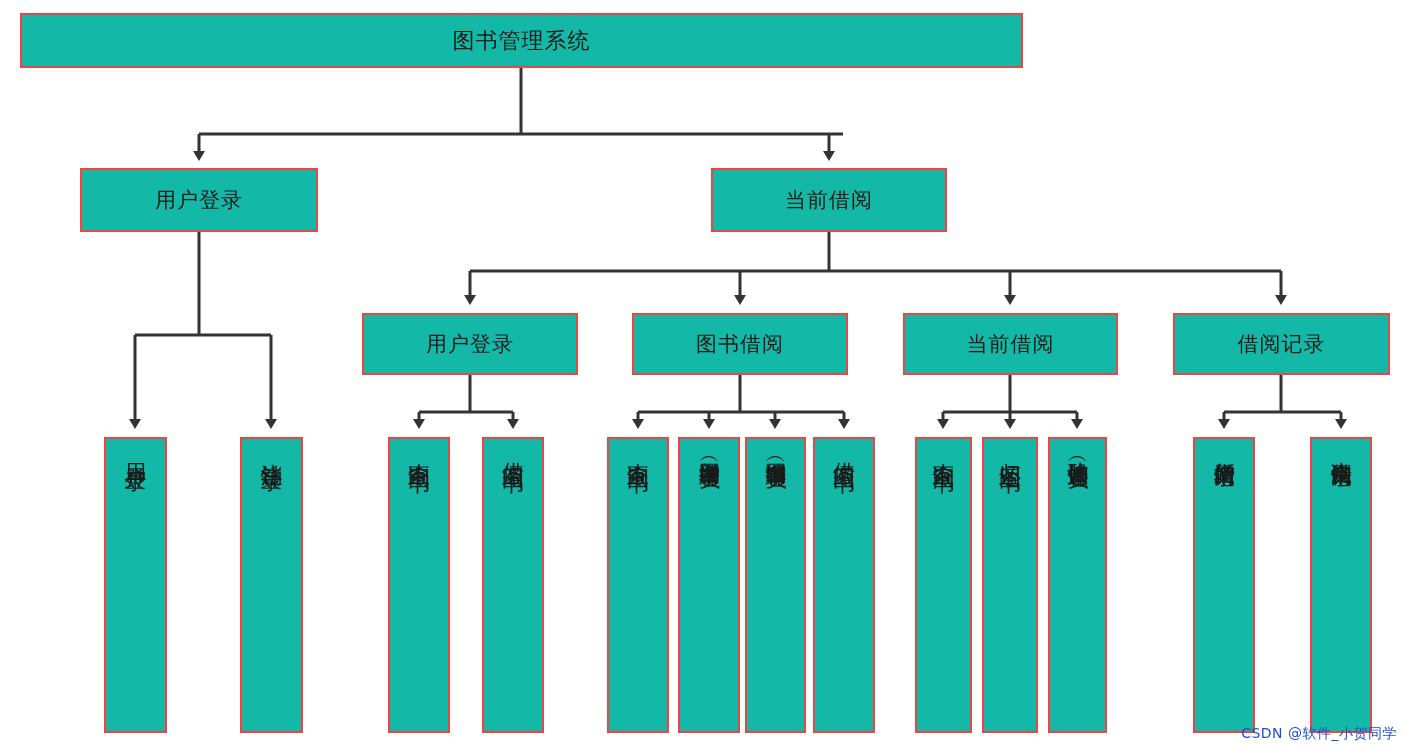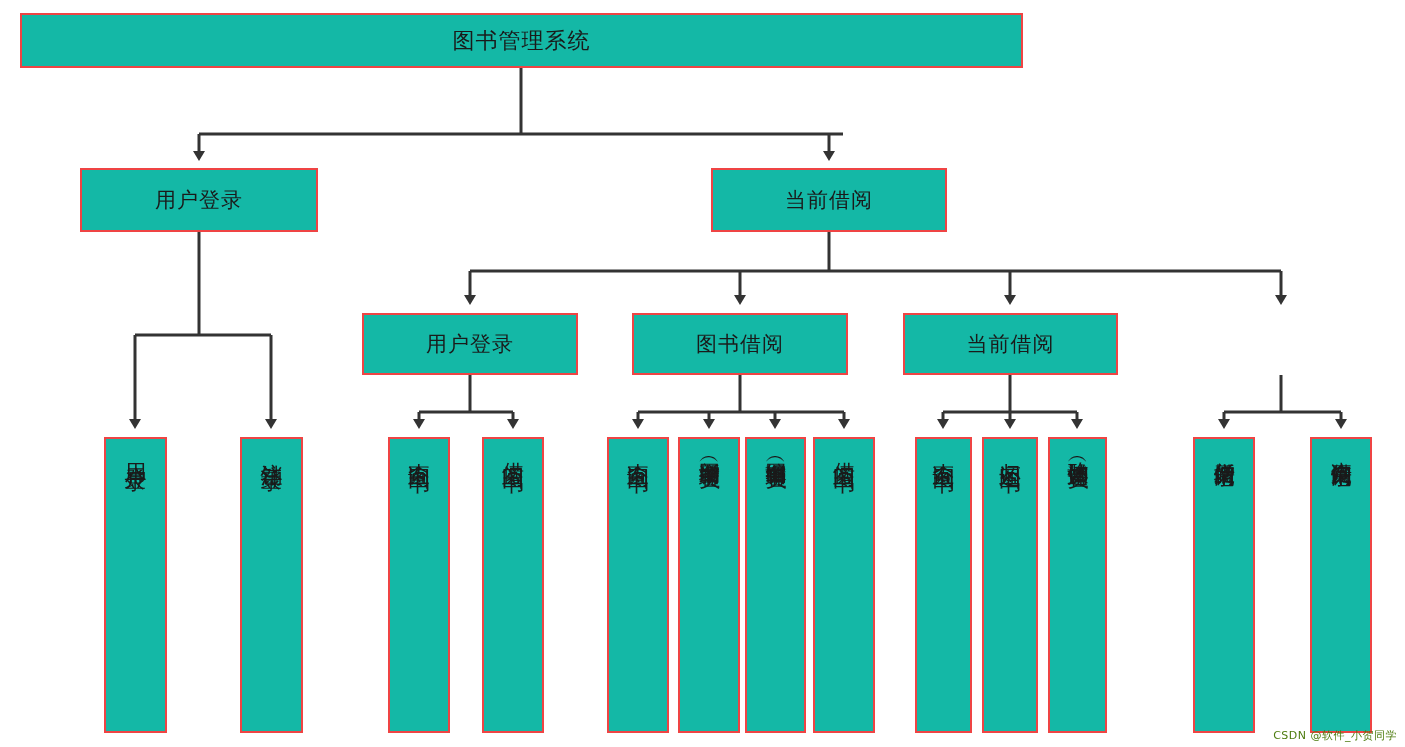--- a/index.html
+++ b/index.html
@@ -63,22 +63,22 @@
     line-height: 1;
   }
   .node.vert.tall-text .node-label {
     font-size: 21px;
     letter-spacing: 1px;
   }
   #watermark {
     position: absolute;
     right: 8px;
     bottom: 4px;
-    font-size: 11px;
-    color: #4d7c0f;
+    font-size: 14px;
+    color: #1d4ed8;
     letter-spacing: 0.5px;
     white-space: nowrap;
     user-select: none;
     text-align: right;
   }
 </style>
 </head>
 <body>
 
 <div id="diagram-root">
@@ -158,20 +158,23 @@
 
   <div class="node horiz" style="left:362px; top:313px; width:216px; height:62px;">
     <span class="node-label">用户登录</span>
   </div>
   <div class="node horiz" style="left:632px; top:313px; width:216px; height:62px;">
     <span class="node-label">图书借阅</span>
   </div>
   <div class="node horiz" style="left:903px; top:313px; width:215px; height:62px;justify-content:center;">
     <span class="node-label">当前借阅</span>
   </div>
+  <div class="node horiz" style="left:1173px; top:313px; width:217px; height:62px;">
+    <span class="node-label">借阅记录</span>
+  </div>
 
   <div class="node vert" style="left:104px; top:437px; width:63px; height:296px;">
     <span class="node-label">用户登录</span>
   </div>
   <div class="node vert" style="left:240px; top:437px; width:63px; height:296px;">
     <span class="node-label">注销登录</span>
   </div>
   <div class="node vert" style="left:388px; top:437px; width:62px; height:296px;">
     <span class="node-label">查询图书</span>
   </div>

